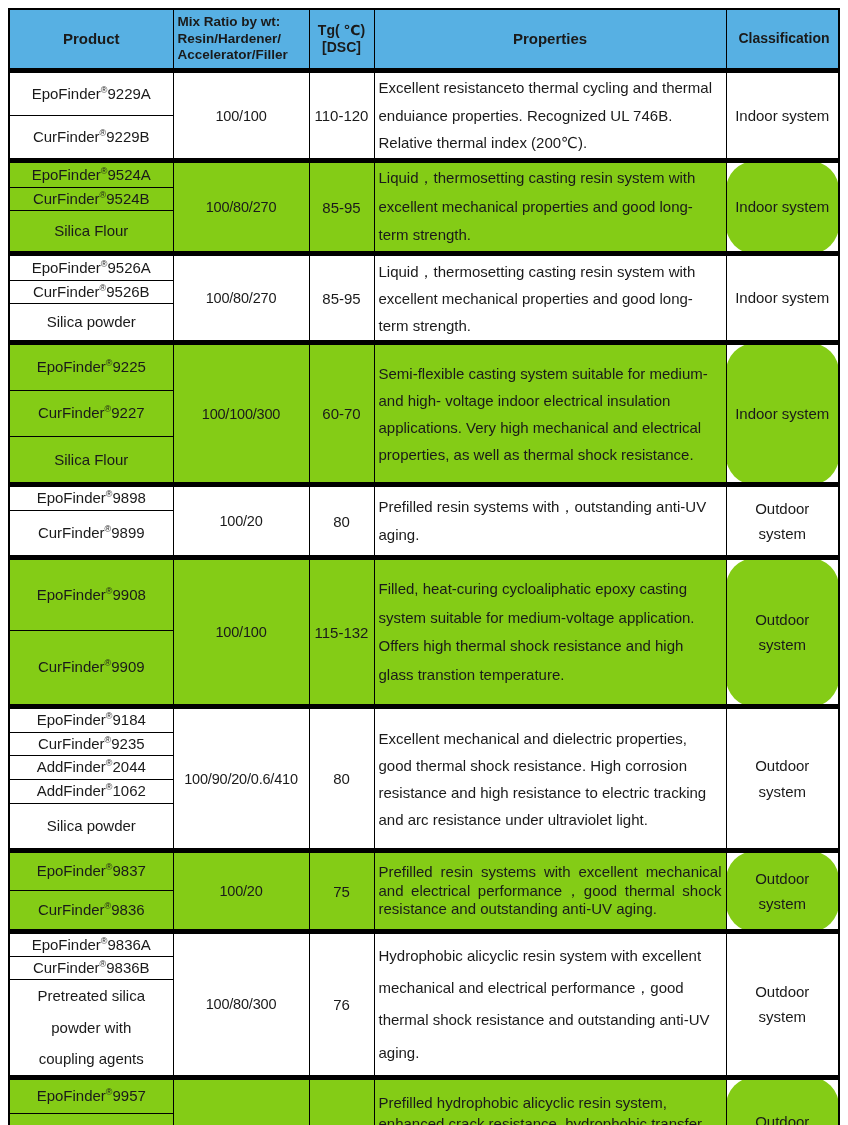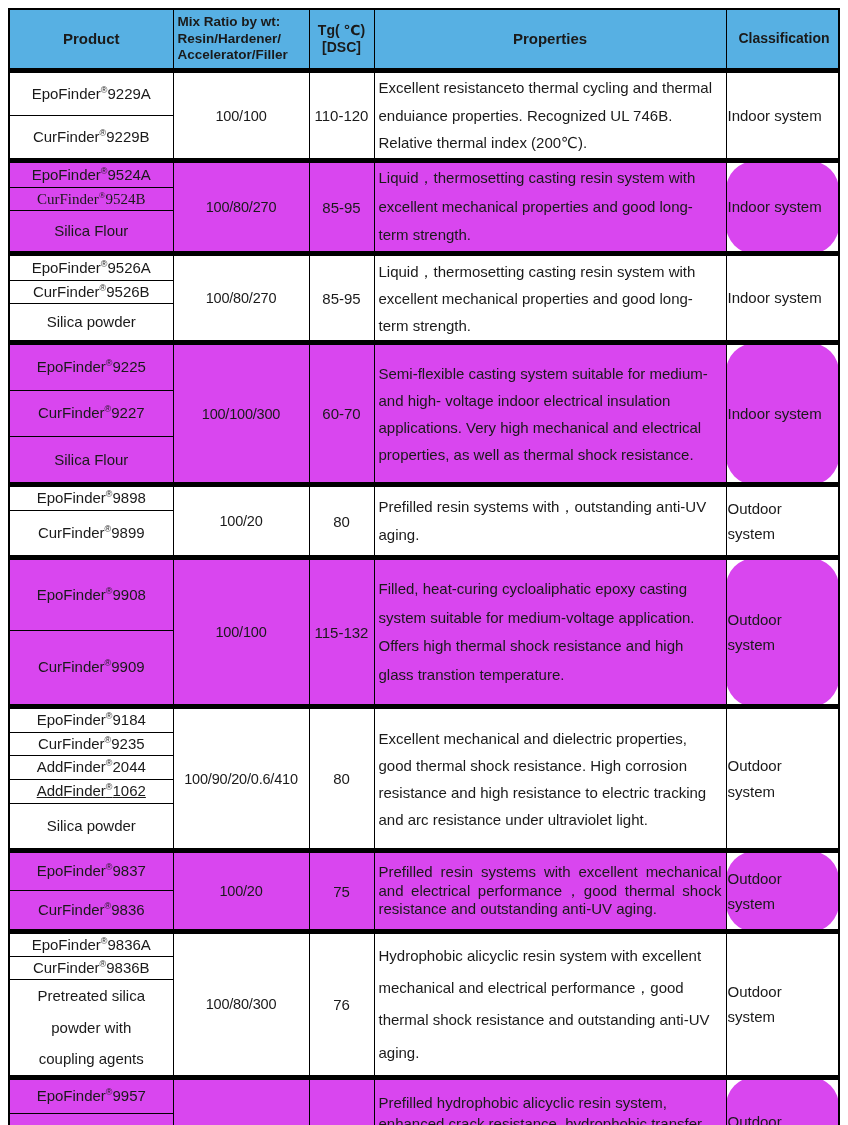--- a/index.html
+++ b/index.html
@@ -18,30 +18,30 @@
     background:var(--header-bg,#57B0E3);
     font-weight:bold;font-size:15px;line-height:1.25;
     text-align:center;vertical-align:middle;
     height:56px;padding:1px 2px;white-space:pre-line;
     border-bottom:2px solid #000;
   }
   thead th.th-mix{font-size:13.5px;text-align:left;padding-left:4px;}
   thead th.th-tg{font-size:14px;}
   thead th.th-class{font-size:14px;padding:1px 12px;}
   tr.group-start td{border-top:5px solid #000000;}
-  tr.shaded td{background:#d946ef;}
+  tr.shaded td{background:#84cc16;}
   td{background:#ffffff;font-size:15px;vertical-align:middle;padding:0;}
   td.product-cell{text-align:center;padding:0 2px;line-height:1.35;}
   td.product-cell.pre{white-space:pre-line;line-height:2.1;}
   sup.reg{font-size:9px;line-height:0;}
   td.mix-cell{text-align:center;font-size:14.5px;letter-spacing:-0.2px;}
   td.tg-cell{text-align:center;padding:0 1px;}
   td.props-cell{text-align:left;padding:0 4px;line-height:1.85;}
   td.props-cell.justify{text-align:justify;}
-  td.class-cell{white-space:pre-line;line-height:1.7;padding:0 1px;border-radius:29px;}
+  td.class-cell{text-align:center;white-space:pre-line;line-height:1.7;padding:0 1px;border-radius:29px;}
 </style>
 </head>
 <body>
 
 <div class="page">
   <table>
     <colgroup>
       <col style="width:164px">
       <col style="width:136px">
       <col style="width:65px">
@@ -72,21 +72,21 @@
           <td class="product-cell" style="height: 42px;"><span>CurFinder</span><sup class="reg">®</sup><span>9229B</span></td>
         </tr>
         <tr class="group-start shaded">
           <td class="product-cell" style="height: 24px;"><span>EpoFinder</span><sup class="reg">®</sup><span>9524A</span></td>
           <td class="mix-cell" rowspan="3">100/80/270</td>
           <td class="tg-cell" rowspan="3">85-95</td>
           <td class="props-cell" rowspan="3" style="line-height: 1.9;">Liquid，thermosetting casting resin system with excellent mechanical properties and good long-term strength.</td>
           <td class="class-cell" rowspan="3">Indoor system</td>
         </tr>
         <tr class="shaded">
-          <td class="product-cell" style="height: 22px; font-family: Liberation Serif, serif;"><span>CurFinder</span><sup class="reg">®</sup><span>9524B</span></td>
+          <td class="product-cell" style="height: 22px;"><span>CurFinder</span><sup class="reg">®</sup><span>9524B</span></td>
         </tr>
         <tr class="shaded">
           <td class="product-cell pre" style="height: 40px;">Silica Flour</td>
         </tr>
         <tr class="group-start">
           <td class="product-cell" style="height: 24px;"><span>EpoFinder</span><sup class="reg">®</sup><span>9526A</span></td>
           <td class="mix-cell" rowspan="3">100/80/270</td>
           <td class="tg-cell" rowspan="3">85-95</td>
           <td class="props-cell" rowspan="3" style="line-height: 1.8;">Liquid，thermosetting casting resin system with excellent mechanical properties and good long-term strength.</td>
           <td class="class-cell" rowspan="3">Indoor system</td>
@@ -140,21 +140,21 @@
           <td class="class-cell" rowspan="5">Outdoor
 system</td>
         </tr>
         <tr>
           <td class="product-cell" style="height: 22px;"><span>CurFinder</span><sup class="reg">®</sup><span>9235</span></td>
         </tr>
         <tr>
           <td class="product-cell" style="height: 23px;"><span>AddFinder</span><sup class="reg">®</sup><span>2044</span></td>
         </tr>
         <tr>
-          <td class="product-cell" style="height: 23px; text-decoration: underline;"><span>AddFinder</span><sup class="reg">®</sup><span>1062</span></td>
+          <td class="product-cell" style="height: 23px;"><span>AddFinder</span><sup class="reg">®</sup><span>1062</span></td>
         </tr>
         <tr>
           <td class="product-cell pre" style="height: 44px;">Silica powder</td>
         </tr>
         <tr class="group-start shaded">
           <td class="product-cell" style="height: 37px;"><span>EpoFinder</span><sup class="reg">®</sup><span>9837</span></td>
           <td class="mix-cell" rowspan="2">100/20</td>
           <td class="tg-cell" rowspan="2">75</td>
           <td class="props-cell justify" rowspan="2" style="line-height: 1.23;">Prefilled resin systems with excellent mechanical and electrical performance，good thermal shock resistance and outstanding anti-UV aging.</td>
           <td class="class-cell" rowspan="2">Outdoor

